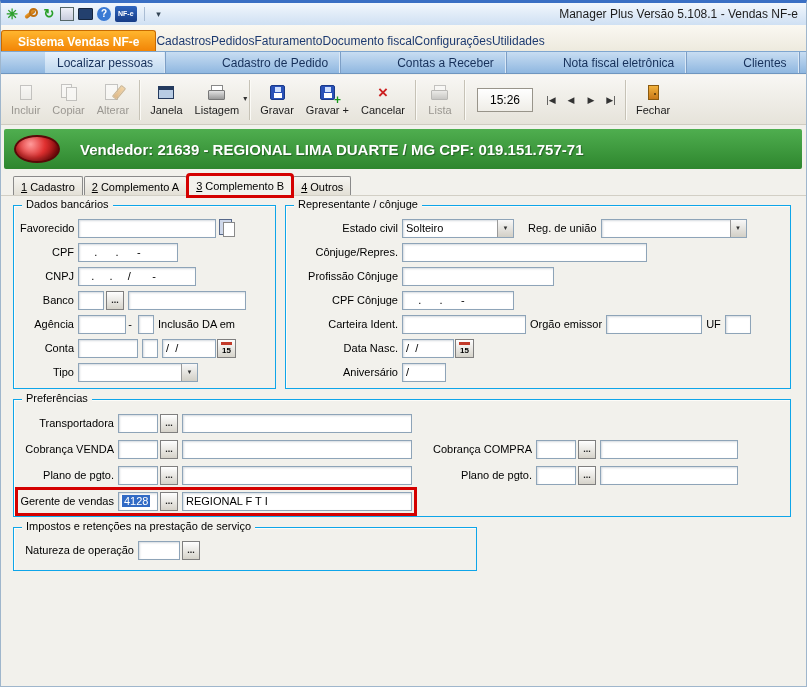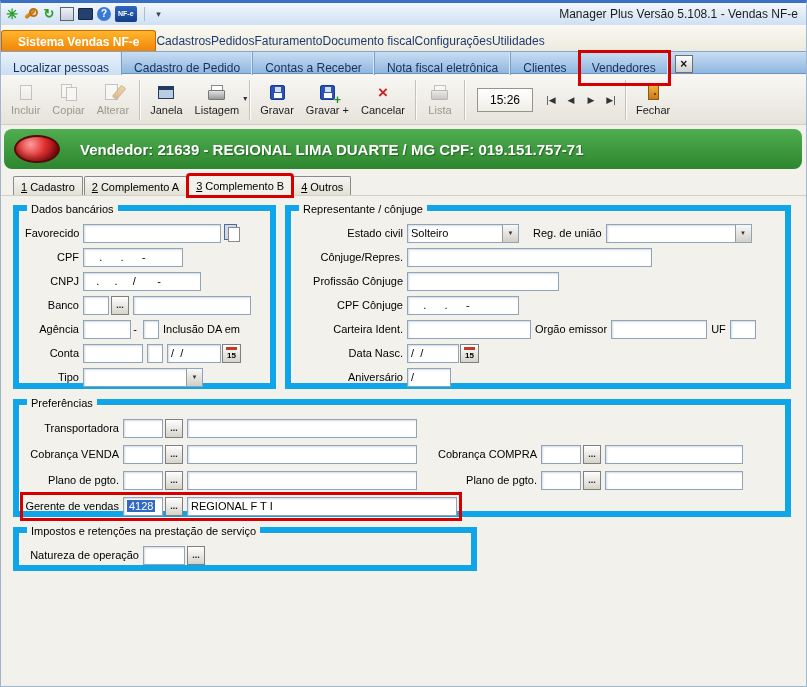--- a/index.html
+++ b/index.html
@@ -37,22 +37,22 @@
     background:linear-gradient(#faf8f2,#ebe7da); border-bottom:1px solid #d8d4c6; display:flex; align-items:center; }
   .sys-tab { height:24px; margin-top:2px; padding:0 16px; display:flex; align-items:center;
     background:linear-gradient(#ffb62e,#f07d00); color:#fff; font-weight:bold; font-size:12px;
     border:1px solid #c86a00; border-bottom:none; border-radius:3px 3px 0 0; cursor:default; }
   .menu-item { font-size:12px; color:#1d3a70; cursor:default; white-space:nowrap; }
 
   
   .tabbar { position:absolute; top:48px; left:0; right:0; height:23px;
     background:linear-gradient(#c8ddf2,#8fb7e0); border-top:1px solid #7fa6cf; border-bottom:1px solid #6f96c0;
     display:flex; align-items:stretch; }
-  .wtab { display:flex; align-items:center; padding:16px 12px; font-size:12px; color:#16305a;
-    border-right:1px solid #7d9fc6; box-shadow:inset -1px 0 0 #d9e7f5; cursor:default; white-space:nowrap; }
+  .wtab { display:flex; align-items:center; padding:10px 12px; font-size:12px; color:#16305a;
+    border-right:1px solid #7d9fc6; box-shadow:inset -1px 0 0 #d9e7f5; cursor:default; white-space:nowrap;margin-left:44px; }
   .wtab.first { background:linear-gradient(#eaf2fb,#bdd7ef); }
   .wtab.annotate { outline:3px solid #d40000; outline-offset:-1px; z-index:2; }
   .close-tab { margin:2px 0 0 6px; align-self:center; width:18px; height:18px; border:1px solid #6f6f6f;
     background:linear-gradient(#fdfdfd,#d0d0d0); display:flex; align-items:center; justify-content:center;
     font-size:12px; font-weight:bold; color:#111; cursor:default; }
 
   
   .toolbar { position:absolute; top:72px; left:0; right:0; height:50px;
     background:linear-gradient(#f8f7f4,#e6e3da); border-bottom:1px solid #cfccc0;
     display:flex; align-items:center; padding:0 4px; }
@@ -87,38 +87,38 @@
   .i-floppy::before { content:""; position:absolute; top:1px; left:4px; width:6px; height:5px; background:#cfe0ff; }
   .i-floppy::after { content:""; position:absolute; bottom:1px; left:3px; width:8px; height:5px; background:#fff; }
   .plus-badge { position:absolute; right:-6px; bottom:-6px; color:#189518; font-weight:bold; font-size:12px; text-shadow:0 0 1px #fff; }
   .i-cancel { color:#cc2020; font-weight:bold; font-size:17px; line-height:15px; }
   .i-door { position:relative; width:11px; height:15px; background:linear-gradient(#f2b23c,#c87818); border:1px solid #8a5a10; }
   .i-door::after { content:""; position:absolute; right:2px; top:7px; width:2px; height:2px; border-radius:50%; background:#4a3008; }
 
   
   .record-header { position:absolute; top:126px; left:3px; right:4px; height:40px;
     background:linear-gradient(#4fae4f,#2e862e); display:flex; align-items:center; gap:20px;
-    padding:16px 10px; border-radius:8px; }
+    padding:16px 10px; border-radius:2px; }
   .sphere { flex:none; width:46px; height:28px; border-radius:50%;
     background:radial-gradient(circle at 35% 30%, #ff9a9a, #e03030 45%, #8a0c0c 85%);
     border:2px solid #5a0808; box-shadow:inset 0 -3px 6px rgba(0,0,0,.35); }
   .rh-text { color:#fff; font-size:15px; font-weight:bold; text-shadow:1px 1px 1px rgba(0,0,0,.35); white-space:nowrap; }
 
   
   .page-tabs { position:absolute; top:172px; left:12px; height:21px; display:flex; align-items:flex-end; }
   .ptab { height:20px; display:flex; align-items:center; padding:0 7px; border:1px solid #8a8a8a; border-bottom:none;
     background:linear-gradient(#f6f5f1,#e2dfd5); margin-right:1px; border-radius:2px 2px 0 0; font-size:11px; cursor:default; }
   .ptab.active { background:#f2f1ec; height:21px; }
   .ptab.annotate { outline:3px solid #d40000; outline-offset:-1px; z-index:3; }
   .u { text-decoration:underline; }
   .pt-l { margin-left:3px; white-space:pre; }
   .tabs-underline { position:absolute; top:192px; left:0; right:0; height:1px; background:#d2cfc5; }
 
   
-  .fieldset { position:absolute; border:6px solid #0ea5e9; box-shadow:inset 1px 1px 0 #fdfcf8; }
+  .fieldset { position:absolute; border:1px solid #0ea5e9; box-shadow:inset 1px 1px 0 #fdfcf8; }
   .legend { position:absolute; top:-8px; left:8px; background:#f2f1ec; padding:0 4px; font-size:11px; white-space:nowrap; }
   .fbody { position:absolute; inset:0; padding-top:10px; }
   .frow { display:flex; align-items:center; height:24px; padding:0 6px; }
   .frow26 { height:26px; }
   .flabel { text-align:right; padding-right:4px; white-space:nowrap; flex:none; }
   .tf { flex:none; height:19px; border:1px solid #8ea4b8; background:#fff;
     box-shadow:inset 1px 1px 2px rgba(90,110,130,.25); font-size:11px; display:flex; align-items:center;
     padding:0 3px; white-space:pre; overflow:hidden; }
   .btn3 { flex:none; width:18px; height:19px; border:1px solid #7f7f7f;
     background:linear-gradient(#fefefe,#d6d3ca); display:flex; align-items:center; justify-content:center;
@@ -404,21 +404,21 @@
         <span class="flabel" style="width:110px; margin-left:14px;">Plano de pgto.</span>
         <span class="tf" style="width:40px;"></span>
         <span class="btn3">...</span>
         <span class="tf ml4" style="width:138px;"></span>
       </div>
       <div class="frow frow26">
         <div class="pref-left annotate-row">
           <span class="flabel" style="width:98px;">Gerente de vendas</span>
           <span class="tf" style="width:40px;"><span class="sel">4128</span></span>
           <span class="btn3">...</span>
-          <span class="tf ml4" style="width:270px;">REGIONAL F T I</span>
+          <span class="tf ml4" style="width:230px;">REGIONAL F T I</span>
         </div>
       </div>
     </div>
   </div>
 
   <div class="fieldset" style="left:12px; top:524px; width:464px; height:44px;">
     <span class="legend">Impostos e retenções na prestação de serviço</span>
     <div class="fbody">
       <div class="frow">
         <span class="flabel" style="width:118px;">Natureza de operação</span>

